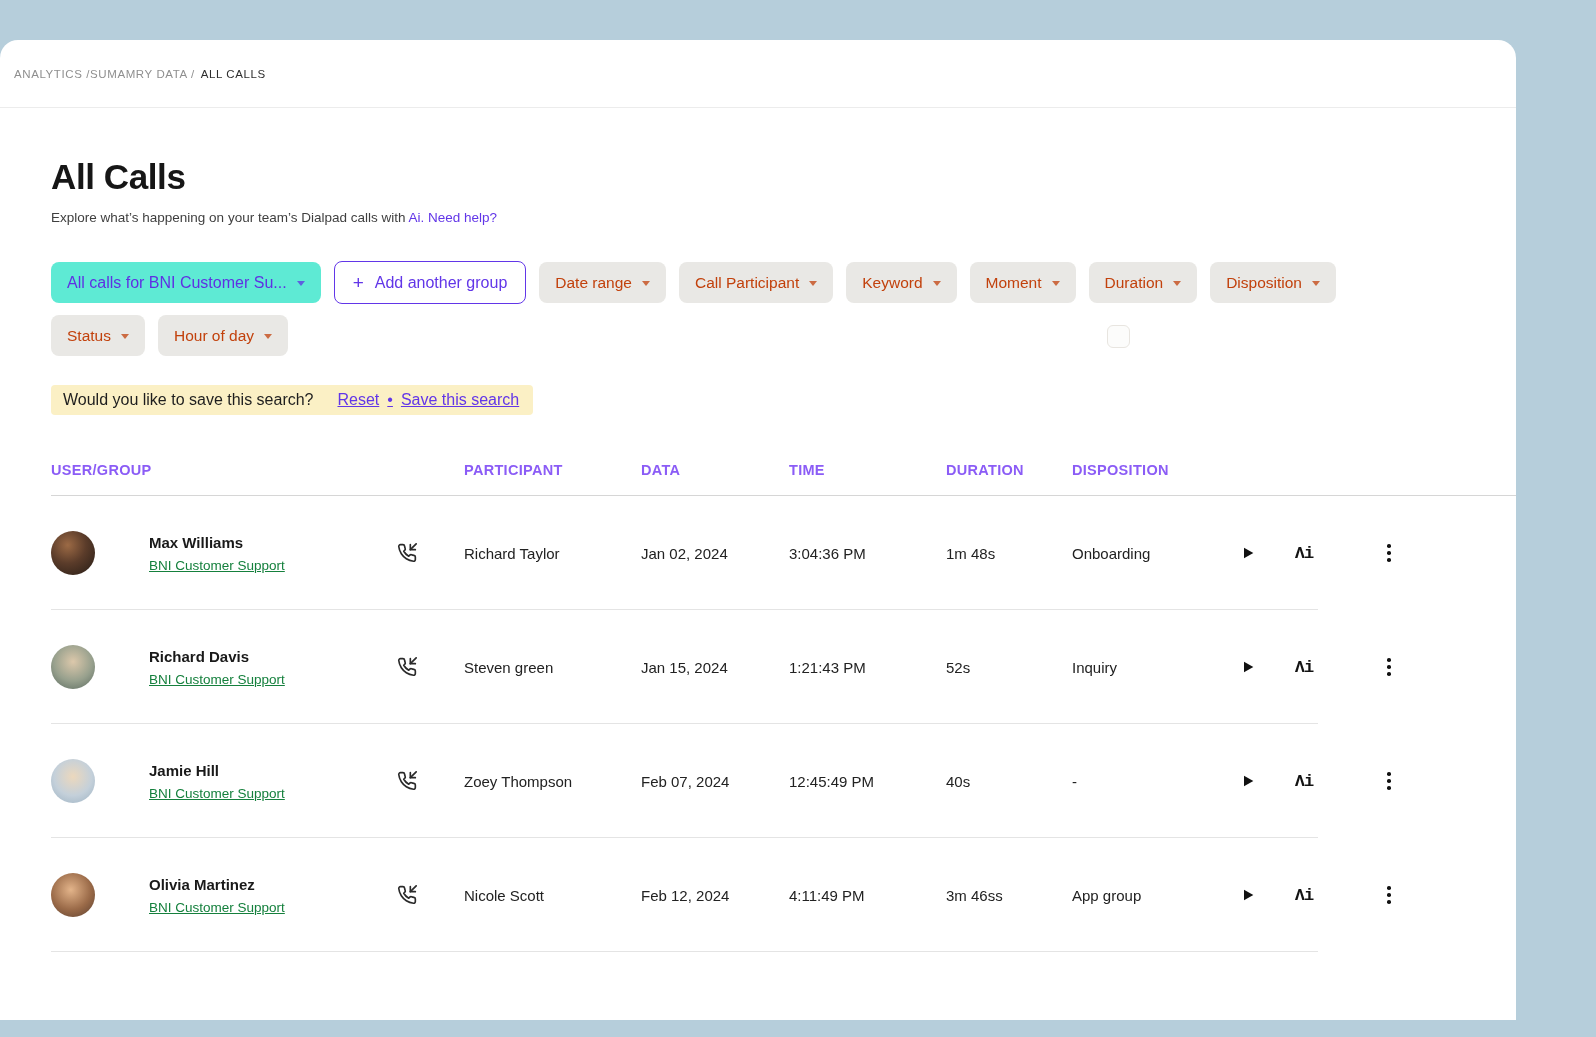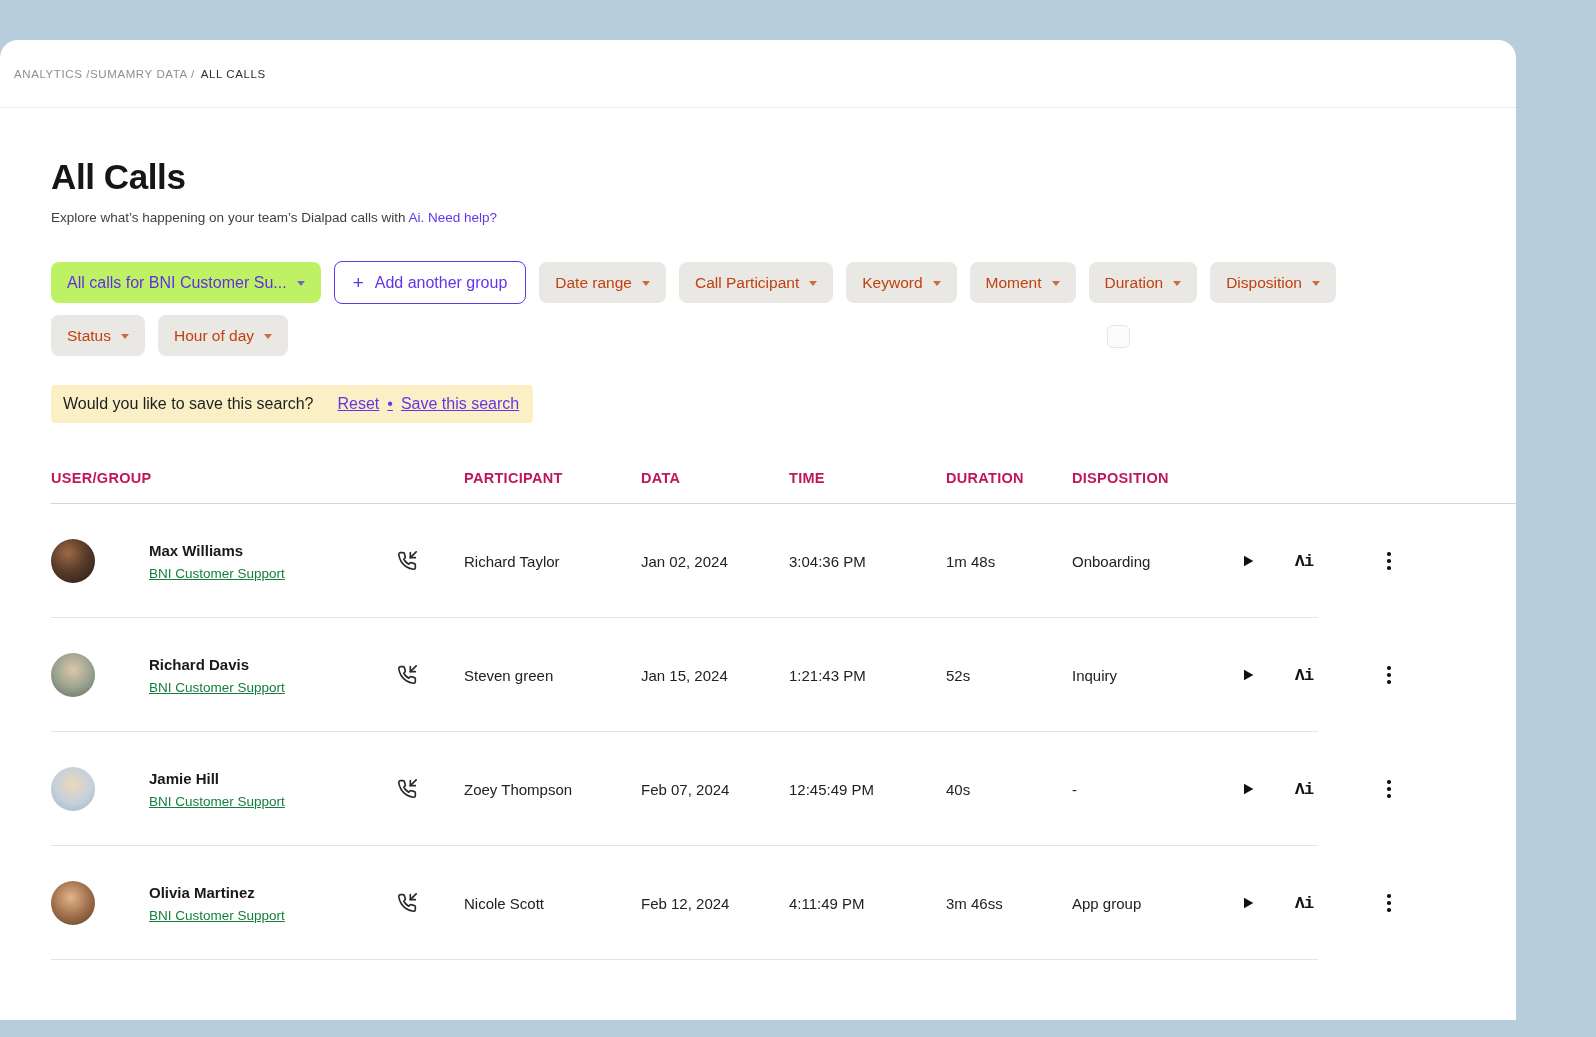--- a/index.html
+++ b/index.html
@@ -49,54 +49,54 @@
     padding: 0 16px; background: #e9e8e5; border: none; border-radius: 8px;
     font-family: inherit; font-size: 15.5px; color: #c2410c; cursor: pointer; white-space: nowrap;
   }
   .caret {
     width: 0; height: 0;
     border-left: 4.5px solid transparent;
     border-right: 4.5px solid transparent;
     border-top: 5.5px solid currentColor;
     opacity: .75; margin-top: 2px;
   }
-  .pill-group { background: #bef264; color: #5f30e3; font-weight: 500; font-size: 16px; }
+  .pill-group { background: #5eead4; color: #5f30e3; font-weight: 500; font-size: 16px; }
   .btn-add {
     height: 43px; padding: 0 18px; background: #fff;
     border: 1.5px solid #6236e8; border-radius: 8px; color: #6236e8;
     font-family: inherit; font-size: 16px; display: inline-flex; align-items: center; gap: 11px;
     cursor: pointer; white-space: nowrap;
   }
   .btn-add .plus { font-size: 19px; line-height: 1; }
   .stray-box {
     position: absolute; left: 1056px; top: 10px;
     width: 23px; height: 23px; border: 1px solid #e8e5e0;
     border-radius: 6px; background: #fcfcfb; cursor: pointer;
   }
 
   
   .banner {
     margin-top: 29px;
     display: inline-flex; align-items: center; gap: 24px;
-    height: 38px; padding: 0 14px 0 12px;
+    height: 30px; padding: 0 14px 0 12px;
     background: #fbf0c5; border-radius: 4px;
     font-size: 16px; color: #1e1e1e;
   }
   .banner-links { display: inline-flex; align-items: center; gap: 8px; color: #6236e8; text-decoration: underline; }
   .banner-links .blink { color: #6236e8; cursor: pointer; text-decoration: none; }
 
   
   .row-grid {
     display: grid;
     grid-template-columns: 344px 69px 177px 148px 157px 126px 158px 56px 56px 1fr 40px;
     align-items: center;
     width: 1360px;
   }
   .thead { margin-top: 47px; width: 1465px; border-bottom: 1px solid #d6d6d6; padding-bottom: 17px; }
-  .th { font-size: 14.5px; font-weight: 700; color: #be185d; letter-spacing: .3px; }
+  .th { font-size: 14.5px; font-weight: 700; color: #8b5cf6; letter-spacing: .3px; }
 
   .trow { width: 1465px; height: 114px; position: relative; }
   .trow::after {
     content: ""; position: absolute; left: 0; bottom: 0;
     width: 1267px; height: 1px; background: #e4e4e4;
   }
   .trow .row-grid { height: 100%; }
   .cell { font-size: 15px; color: #222; }
 
   .usercell { display: flex; align-items: center; }

